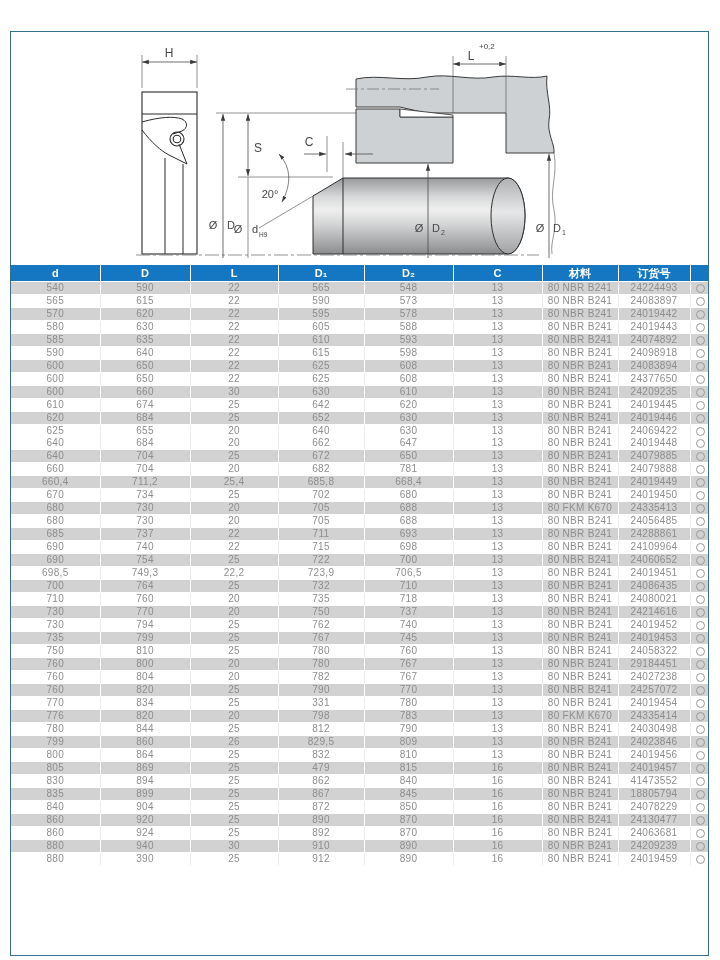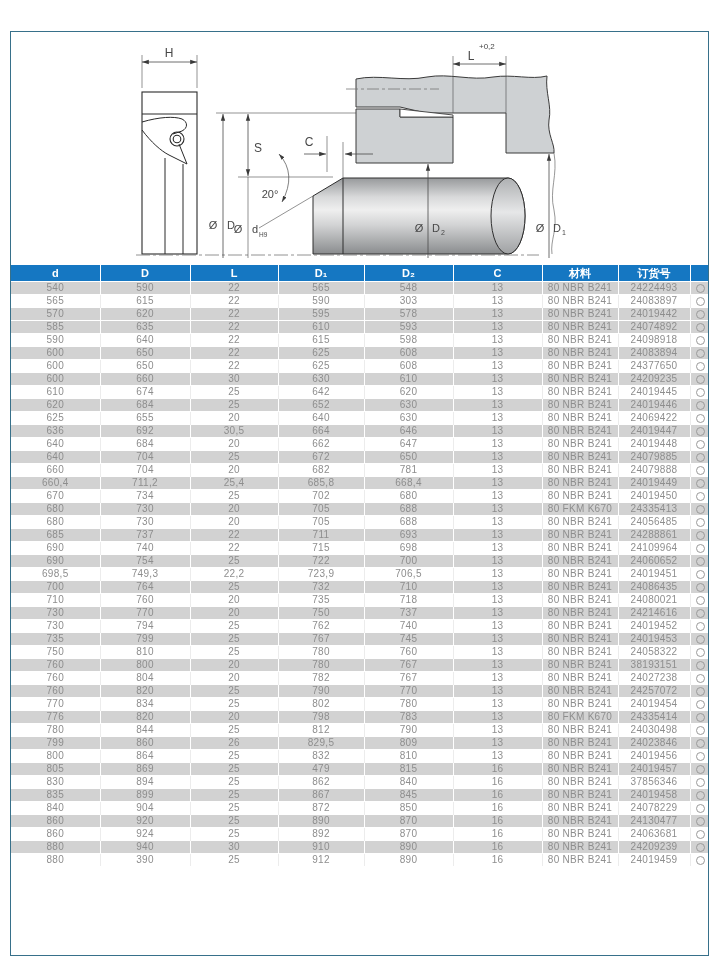--- a/index.html
+++ b/index.html
@@ -162,35 +162,46 @@
           <td>13</td>
           <td>80 NBR B241</td>
           <td>24224493</td>
           <td><span class="ring"></span></td>
         </tr>
         <tr class="even">
           <td>565</td>
           <td>615</td>
           <td>22</td>
           <td>590</td>
-          <td>303</td>
+          <td>573</td>
           <td>13</td>
           <td>80 NBR B241</td>
           <td>24083897</td>
           <td><span class="ring"></span></td>
         </tr>
         <tr class="odd">
           <td>570</td>
           <td>620</td>
           <td>22</td>
           <td>595</td>
           <td>578</td>
           <td>13</td>
           <td>80 NBR B241</td>
           <td>24019442</td>
+          <td><span class="ring"></span></td>
+        </tr>
+        <tr class="even">
+          <td>580</td>
+          <td>630</td>
+          <td>22</td>
+          <td>605</td>
+          <td>588</td>
+          <td>13</td>
+          <td>80 NBR B241</td>
+          <td>24019443</td>
           <td><span class="ring"></span></td>
         </tr>
         <tr class="odd">
           <td>585</td>
           <td>635</td>
           <td>22</td>
           <td>610</td>
           <td>593</td>
           <td>13</td>
           <td>80 NBR B241</td>
@@ -267,31 +278,20 @@
           <td>625</td>
           <td>655</td>
           <td>20</td>
           <td>640</td>
           <td>630</td>
           <td>13</td>
           <td>80 NBR B241</td>
           <td>24069422</td>
           <td><span class="ring"></span></td>
         </tr>
-        <tr class="odd">
-          <td>636</td>
-          <td>692</td>
-          <td>30,5</td>
-          <td>664</td>
-          <td>646</td>
-          <td>13</td>
-          <td>80 NBR B241</td>
-          <td>24019447</td>
-          <td><span class="ring"></span></td>
-        </tr>
         <tr class="even">
           <td>640</td>
           <td>684</td>
           <td>20</td>
           <td>662</td>
           <td>647</td>
           <td>13</td>
           <td>80 NBR B241</td>
           <td>24019448</td>
           <td><span class="ring"></span></td>
@@ -473,21 +473,21 @@
           <td><span class="ring"></span></td>
         </tr>
         <tr class="odd">
           <td>760</td>
           <td>800</td>
           <td>20</td>
           <td>780</td>
           <td>767</td>
           <td>13</td>
           <td>80 NBR B241</td>
-          <td>38193151</td>
+          <td>29184451</td>
           <td><span class="ring"></span></td>
         </tr>
         <tr class="even">
           <td>760</td>
           <td>804</td>
           <td>20</td>
           <td>782</td>
           <td>767</td>
           <td>13</td>
           <td>80 NBR B241</td>
@@ -502,21 +502,21 @@
           <td>770</td>
           <td>13</td>
           <td>80 NBR B241</td>
           <td>24257072</td>
           <td><span class="ring"></span></td>
         </tr>
         <tr class="even">
           <td>770</td>
           <td>834</td>
           <td>25</td>
-          <td>802</td>
+          <td>331</td>
           <td>780</td>
           <td>13</td>
           <td>80 NBR B241</td>
           <td>24019454</td>
           <td><span class="ring"></span></td>
         </tr>
         <tr class="odd">
           <td>776</td>
           <td>820</td>
           <td>20</td>
@@ -572,32 +572,32 @@
           <td><span class="ring"></span></td>
         </tr>
         <tr class="even">
           <td>830</td>
           <td>894</td>
           <td>25</td>
           <td>862</td>
           <td>840</td>
           <td>16</td>
           <td>80 NBR B241</td>
-          <td>37856346</td>
+          <td>41473552</td>
           <td><span class="ring"></span></td>
         </tr>
         <tr class="odd">
           <td>835</td>
           <td>899</td>
           <td>25</td>
           <td>867</td>
           <td>845</td>
           <td>16</td>
           <td>80 NBR B241</td>
-          <td>24019458</td>
+          <td>18805794</td>
           <td><span class="ring"></span></td>
         </tr>
         <tr class="even">
           <td>840</td>
           <td>904</td>
           <td>25</td>
           <td>872</td>
           <td>850</td>
           <td>16</td>
           <td>80 NBR B241</td>

